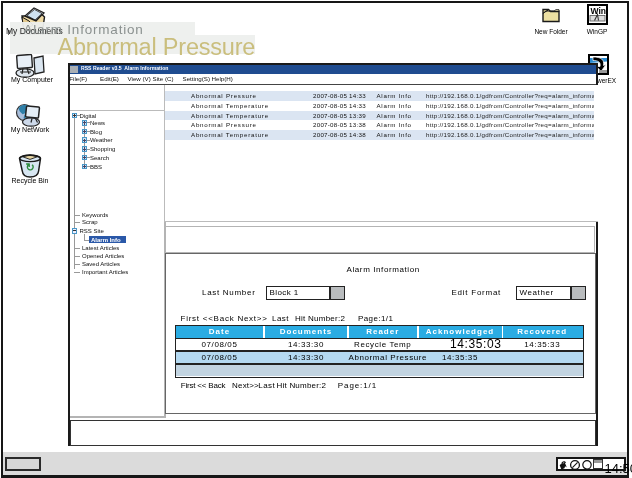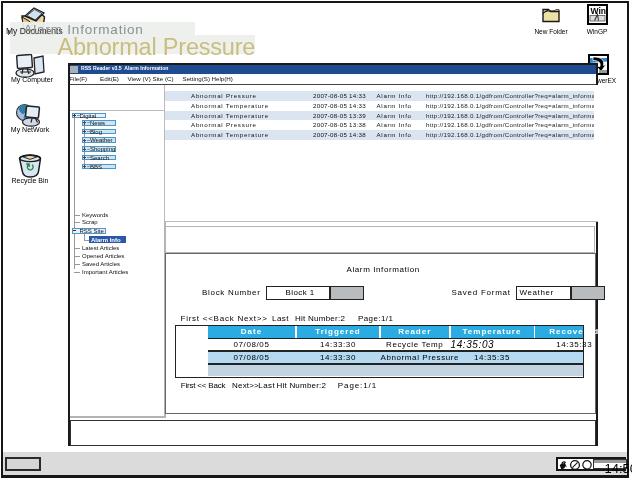--- a/index.html
+++ b/index.html
@@ -1,19 +1,19 @@
 <!DOCTYPE html>
 <html><head>
 <meta charset="utf-8">
 <style>
   html,body{margin:0;padding:0;}
   body{width:632px;height:478px;position:relative;background:#fff;
        font-family:"Liberation Sans",sans-serif;overflow:hidden;}
   .abs{position:absolute;}
-  .bb{box-sizing:border-box;padding-left:32px;}
+  .bb{box-sizing:border-box;}
   #screen{position:absolute;left:1px;top:1px;width:628px;height:477px;
           border:2px solid #161616;border-bottom-width:3px;background:#fff;
           box-sizing:border-box;}
   .lbl{position:absolute;color:#000;text-align:center;white-space:nowrap;}
   .t6{font-size:6px;line-height:1;white-space:nowrap;position:absolute;color:#111;}
   .t8{font-size:8px;line-height:1;white-space:nowrap;position:absolute;color:#000;}
   .mi{font-size:6.2px;line-height:1;white-space:nowrap;position:absolute;color:#111;}
   .ft{font-size:6.2px;letter-spacing:0.75px;line-height:1;white-space:nowrap;position:absolute;color:#111;}
   .fd{font-size:6.2px;letter-spacing:0.25px;line-height:1;white-space:nowrap;position:absolute;color:#111;}
   .fi{font-size:6.2px;letter-spacing:0.7px;line-height:1;white-space:nowrap;position:absolute;color:#111;}
@@ -190,52 +190,52 @@
 <div class="abs ft" style="left:188px;top:129px;">Abnormal Temperature</div>
 <div class="abs fd" style="left:310px;top:129px;">2007-08-05 14:38</div>
 <div class="abs fi" style="left:373.5px;top:129px;">Alarm Info</div>
 <div class="abs fu" style="left:423px;top:129px;width:168px;">http://192.168.0.1/gdfrom/Controller?req=alarm_informa</div>
 
 <div class="abs bb" style="left:161.5px;top:222.5px;width:430px;height:27px;border:1.5px solid #b4b4b4;background:#fff;"></div>
 
 <div class="abs bb" style="left:162px;top:249.5px;width:430.5px;height:161px;border:1px solid #666;background:#fff;"></div>
 
 <div class="abs t8" style="left:343.5px;top:262.5px;letter-spacing:0.6px;">Alarm Information</div>
-<div class="abs t8" style="left:199px;top:286px;letter-spacing:0.7px;">Block Number</div>
+<div class="abs t8" style="left:199px;top:286px;letter-spacing:0.7px;">Last Number</div>
 <div class="abs bb" style="left:263px;top:283px;width:64px;height:13.5px;border:1.5px solid #222;background:#fff;"></div>
-<div class="abs t8" style="left:266.5px;top:286px;letter-spacing:0.4px;margin-left:16px;">Block 1</div>
+<div class="abs t8" style="left:266.5px;top:286px;letter-spacing:0.4px;">Block 1</div>
 <div class="abs bb" style="left:327px;top:283px;width:14.5px;height:13.5px;border:1.5px solid #222;background:#b9bcbe;"></div>
-<div class="abs t8" style="left:448.5px;top:286px;letter-spacing:0.75px;">Saved Format</div>
+<div class="abs t8" style="left:448.5px;top:286px;letter-spacing:0.75px;">Edit Format</div>
 <div class="abs bb" style="left:513px;top:283px;width:54.5px;height:13.5px;border:1.5px solid #222;background:#fff;"></div>
 <div class="abs t8" style="left:516.5px;top:286px;letter-spacing:0.6px;">Weather</div>
 <div class="abs bb" style="left:567.5px;top:283px;width:15px;height:13.5px;border:1.5px solid #222;background:#b9bcbe;"></div>
 
 <div class="abs t8" style="left:177.5px;top:312.4px;letter-spacing:0.75px;">First &lt;&lt;Back Next&gt;&gt;</div>
 <div class="abs t8" style="left:269px;top:312.4px;letter-spacing:0.45px;">Last</div>
 <div class="abs t8" style="left:292px;top:312.4px;letter-spacing:0.25px;">Hit Number:2</div>
 <div class="abs t8" style="left:355px;top:312.4px;letter-spacing:0.4px;">Page:1/1</div>
 
 <div class="abs bb" style="left:172px;top:321.8px;width:408.5px;height:53.5px;border:1.5px solid #222;">
   <div style="height:12px;background:#2aace3;position:relative;">
     <div style="position:absolute;left:0;top:0;width:87px;height:12px;text-align:center;font-size:8px;letter-spacing:1px;line-height:12px;font-weight:bold;color:#fff;">Date</div>
     <div style="position:absolute;left:87px;top:0;width:1.5px;height:12px;background:#fff;"></div>
-    <div style="position:absolute;left:88.5px;top:0;width:83px;height:12px;text-align:center;font-size:8px;letter-spacing:1px;line-height:12px;font-weight:bold;color:#fff;">Triggered</div>
+    <div style="position:absolute;left:88.5px;top:0;width:83px;height:12px;text-align:center;font-size:8px;letter-spacing:1px;line-height:12px;font-weight:bold;color:#fff;">Documents</div>
     <div style="position:absolute;left:171px;top:0;width:1.5px;height:12px;background:#fff;"></div>
     <div style="position:absolute;left:172.5px;top:0;width:68.5px;height:12px;text-align:center;font-size:8px;letter-spacing:1px;line-height:12px;font-weight:bold;color:#fff;">Reader</div>
     <div style="position:absolute;left:241px;top:0;width:1.5px;height:12px;background:#fff;"></div>
-    <div style="position:absolute;left:242.5px;top:0;width:83px;height:12px;text-align:center;font-size:8px;letter-spacing:1px;line-height:12px;font-weight:bold;color:#fff;">Temperature</div>
+    <div style="position:absolute;left:242.5px;top:0;width:83px;height:12px;text-align:center;font-size:8px;letter-spacing:1px;line-height:12px;font-weight:bold;color:#fff;">Acknowledged</div>
     <div style="position:absolute;left:325.5px;top:0;width:1.5px;height:12px;background:#fff;"></div>
     <div style="position:absolute;left:327px;top:0;width:78.5px;height:12px;text-align:center;font-size:8px;letter-spacing:1px;line-height:12px;font-weight:bold;color:#fff;">Recovered</div>
   </div>
   <div style="height:1.6px;background:#222;"></div>
   <div style="height:11px;background:#fff;position:relative;">
     <div style="position:absolute;left:0;top:0;width:87px;text-align:center;font-size:8px;letter-spacing:0.6px;line-height:11px;white-space:nowrap;">07/08/05</div>
     <div style="position:absolute;left:88.5px;top:0;width:83px;text-align:center;font-size:8px;letter-spacing:0.6px;line-height:11px;white-space:nowrap;">14:33:30</div>
     <div style="position:absolute;left:172.5px;top:0;width:68.5px;text-align:center;font-size:8px;letter-spacing:0.6px;line-height:11px;white-space:nowrap;">Recycle Temp</div>
-    <div style="position:absolute;left:242.5px;top:0;width:83px;text-align:left;font-size:10px;letter-spacing:0.6px;line-height:11px;white-space:nowrap;font-style:italic;">14:35:03</div>
+    <div style="position:absolute;left:242.5px;top:0;width:83px;text-align:right;font-size:12px;letter-spacing:0.6px;line-height:11px;white-space:nowrap;">14:35:03</div>
     <div style="position:absolute;left:327px;top:0;width:78.5px;text-align:center;font-size:8px;letter-spacing:0.6px;line-height:11px;white-space:nowrap;">14:35:33</div>
   </div>
   <div style="height:1.6px;background:#222;"></div>
   <div style="height:11px;background:#b4d9f1;position:relative;">
     <div style="position:absolute;left:0;top:0;width:87px;text-align:center;font-size:8px;letter-spacing:0.6px;line-height:11px;white-space:nowrap;">07/08/05</div>
     <div style="position:absolute;left:88.5px;top:0;width:83px;text-align:center;font-size:8px;letter-spacing:0.6px;line-height:11px;white-space:nowrap;">14:33:30</div>
     <div style="position:absolute;left:172.5px;top:0;width:68.5px;text-align:center;font-size:8px;letter-spacing:0.6px;line-height:11px;white-space:nowrap;">Abnormal Pressure</div>
     <div style="position:absolute;left:242.5px;top:0;width:83px;text-align:center;font-size:8px;letter-spacing:0.6px;line-height:11px;white-space:nowrap;">14:35:35</div>
   </div>
   <div style="height:1.6px;background:#222;"></div>

